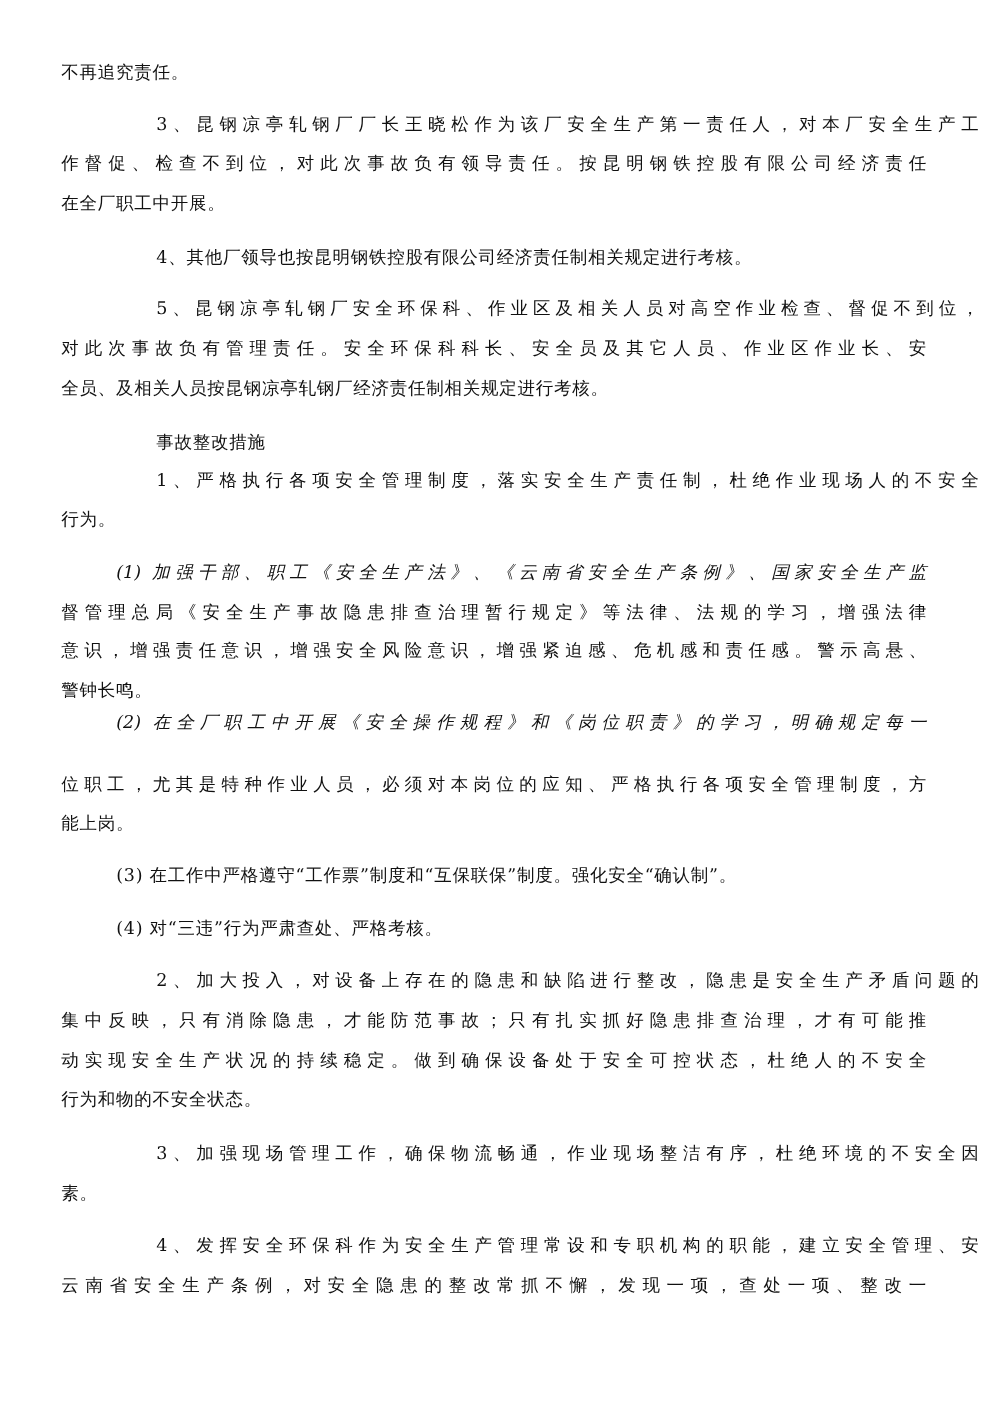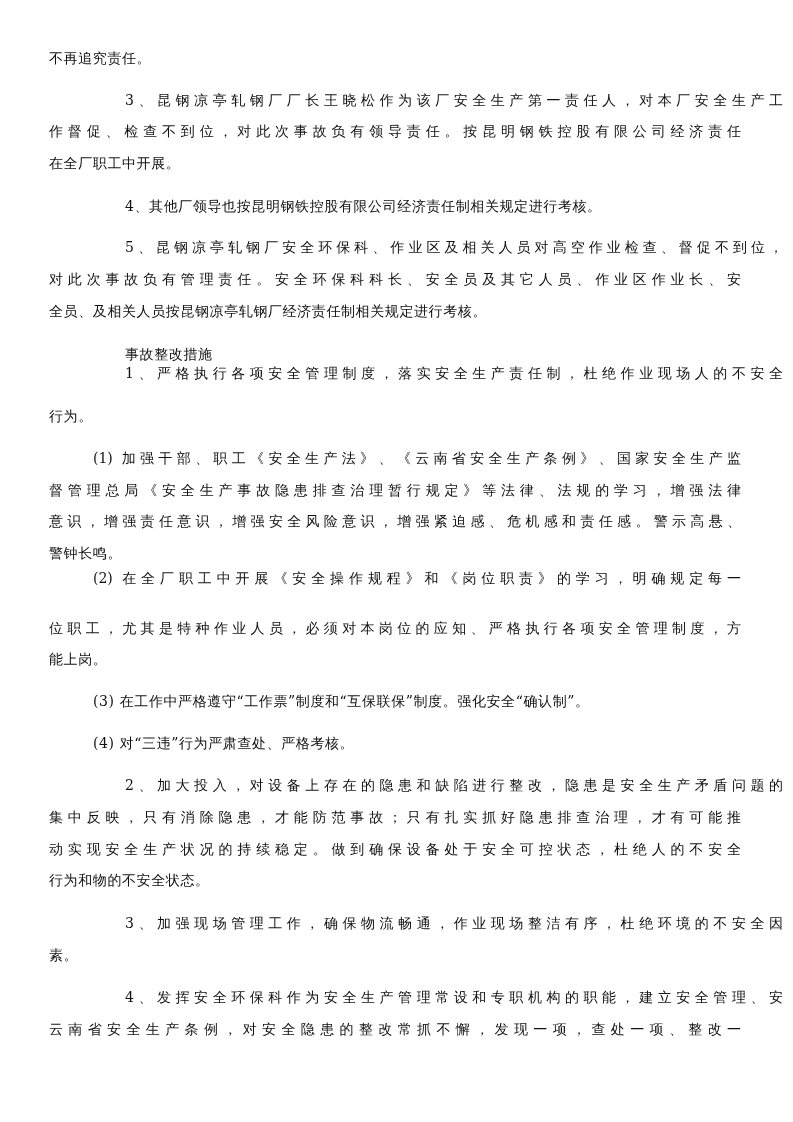--- a/index.html
+++ b/index.html
@@ -6,41 +6,41 @@
     body { width: 793px; height: 1122px; position: relative; overflow: hidden;
       font-family: "DejaVu Serif", "Liberation Serif", serif; color: #111; }
     .page { position: absolute; left: 49px; top: 0; width: 692px; }
     .ln { position: absolute; left: 0; white-space: nowrap; font-size: 14px; line-height: 22px;
       letter-spacing: 0.6px; }
     .ind { left: 34px; margin-left: 42px; }
     .ind2 { left: 44px; }
     .bold { font-weight: normal; }
     .just { width: 692px; text-align-last: justify; text-align: justify; letter-spacing: 0; }
     .just.ind { width: 658px; }
-    .just.ind2 { width: 648px; }
+    .just.ind2 { width: 648px; font-style: italic; }
   </style>
 </head>
 <body>
 
 <div class="page">
   <div class="ln" style="top:47px">不再追究责任。</div>
 
   <div class="ln ind just" style="top:89px">3、昆钢凉亭轧钢厂厂长王晓松作为该厂安全生产第一责任人，对本厂安全生产工</div>
   <div class="ln just" style="top:120px">作督促、检查不到位，对此次事故负有领导责任。按昆明钢铁控股有限公司经济责任</div>
   <div class="ln" style="top:152px">在全厂职工中开展。</div>
 
   <div class="ln ind" style="top:195px">4、其他厂领导也按昆明钢铁控股有限公司经济责任制相关规定进行考核。</div>
 
   <div class="ln ind just" style="top:236px">5、昆钢凉亭轧钢厂安全环保科、作业区及相关人员对高空作业检查、督促不到位，</div>
   <div class="ln just" style="top:268px">对此次事故负有管理责任。安全环保科科长、安全员及其它人员、作业区作业长、安</div>
   <div class="ln" style="top:300px">全员、及相关人员按昆钢凉亭轧钢厂经济责任制相关规定进行考核。</div>
 
   <div class="ln ind bold" style="top:343px">事故整改措施</div>
 
-  <div class="ln ind just" style="top:362px">1、严格执行各项安全管理制度，落实安全生产责任制，杜绝作业现场人的不安全</div>
+  <div class="ln ind just" style="top:374px">1、严格执行各项安全管理制度，落实安全生产责任制，杜绝作业现场人的不安全</div>
   <div class="ln" style="top:405px">行为。</div>
 
   <div class="ln ind2 just" style="top:447px">(1) 加强干部、职工《安全生产法》、《云南省安全生产条例》、国家安全生产监</div>
   <div class="ln just" style="top:479px">督管理总局《安全生产事故隐患排查治理暂行规定》等法律、法规的学习，增强法律</div>
   <div class="ln just" style="top:510px">意识，增强责任意识，增强安全风险意识，增强紧迫感、危机感和责任感。警示高悬、</div>
   <div class="ln" style="top:542px">警钟长鸣。</div>
 
   <div class="ln ind2 just" style="top:567px">(2) 在全厂职工中开展《安全操作规程》和《岗位职责》的学习，明确规定每一</div>
   <div class="ln just" style="top:617px">位职工，尤其是特种作业人员，必须对本岗位的应知、严格执行各项安全管理制度，方</div>
   <div class="ln" style="top:648px">能上岗。</div>

